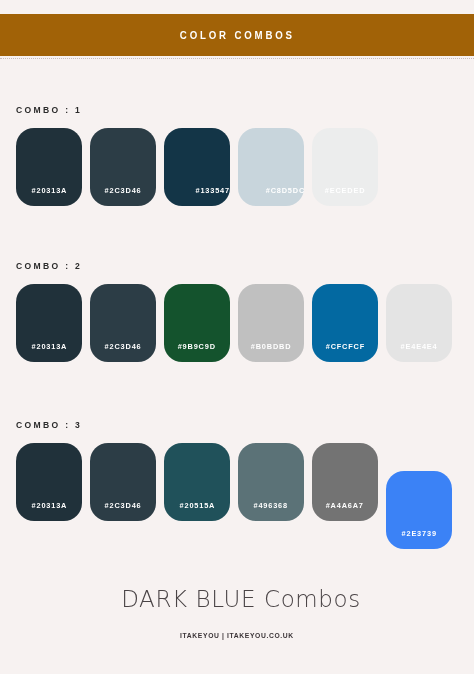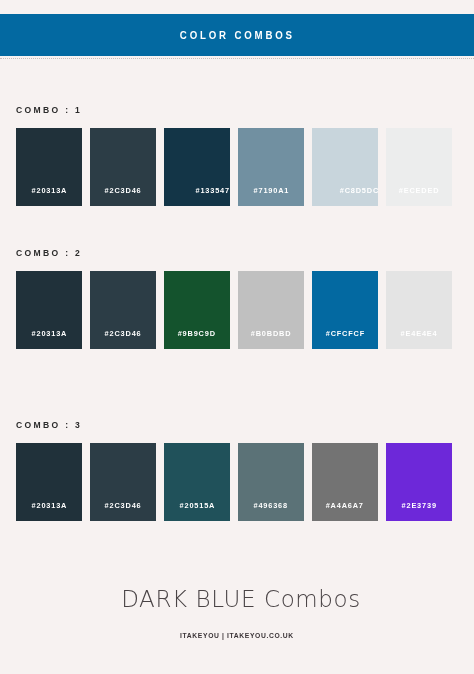--- a/index.html
+++ b/index.html
@@ -44,21 +44,21 @@
     border-top: 1px dotted #c9bdbb;
   }
 
   
   .combo-section {
     position: absolute;
     left: 16px;
     width: 442px;
   }
   #combo-0 { top: 104px; }
-  #combo-1 { top: 247px; }
+  #combo-1 { top: 260px; }
   #combo-2 { top: 419px; }
 
   .combo-label {
     font-size: 9.5px;
     font-weight: bold;
     color: #2b2b2b;
     letter-spacing: 2.6px;
     font-family: "Liberation Sans Narrow", "Liberation Sans", sans-serif;
     transform: scaleX(0.9);
     transform-origin: left center;
@@ -71,20 +71,21 @@
     gap: 8px;
   }
   .swatch {
     width: 66px;
     height: 78px;
     position: relative;
     display: flex;
     align-items: flex-end;
     justify-content: center;
     box-sizing: border-box;
+    border-radius: 18px;
   }
   .swatch-code {
     color: #ffffff;
     font-size: 8px;
     font-weight: bold;
     letter-spacing: 0.9px;
     font-family: "Liberation Sans Narrow", "Liberation Sans", sans-serif;
     transform: scaleX(0.92);
     margin-bottom: 11px;
     white-space: nowrap;
@@ -113,40 +114,37 @@
     font-weight: bold;
     color: #3a3336;
     letter-spacing: 0.7px;
     font-family: "Liberation Sans Narrow", "Liberation Sans", sans-serif;
     transform: scaleX(0.9);
   }
 </style>
 </head>
 <body style="background: rgb(247, 242, 241);">
 
-<div class="header-bar" style="background: #0369a1;">
+<div class="header-bar" style="background: #a16207;">
   <div class="header-title" style="color: rgb(255, 255, 255);">COLOR COMBOS</div>
 </div>
 <div class="header-rule"></div>
 
 <div class="combo-section" id="combo-0">
   <div class="combo-label">COMBO : 1</div>
   <div class="swatch-row">
     <div class="swatch" style="background: rgb(32, 49, 58);">
         <span class="swatch-code" style="color: rgb(255, 255, 255);">#20313A</span>
       </div>
     <div class="swatch" style="background: rgb(44, 61, 70);">
         <span class="swatch-code" style="color: rgb(255, 255, 255);">#2C3D46</span>
       </div>
     <div class="swatch" style="background: rgb(19, 53, 71); padding-left: 32px;">
         <span class="swatch-code" style="color: rgb(255, 255, 255);">#133547</span>
       </div>
-    <div class="swatch" style="background: rgb(113, 144, 161);">
-        <span class="swatch-code" style="color: rgb(255, 255, 255);">#7190A1</span>
-      </div>
     <div class="swatch" style="background: rgb(200, 213, 220); padding-left: 28px;">
         <span class="swatch-code" style="color: rgb(255, 255, 255);">#C8D5DC</span>
       </div>
     <div class="swatch" style="background: rgb(236, 237, 237);">
         <span class="swatch-code" style="color: rgb(255, 255, 255);">#ECEDED</span>
       </div>
   </div>
 </div>
 
 <div class="combo-section" id="combo-1">
@@ -184,21 +182,21 @@
       </div>
     <div class="swatch" style="background: rgb(32, 81, 90);">
         <span class="swatch-code" style="color: rgb(255, 255, 255);">#20515A</span>
       </div>
     <div class="swatch" style="background: rgb(91, 114, 119);">
         <span class="swatch-code" style="color: rgb(255, 255, 255);">#496368</span>
       </div>
     <div class="swatch" style="background: #737373;">
         <span class="swatch-code" style="color: rgb(255, 255, 255);">#A4A6A7</span>
       </div>
-    <div class="swatch" style="background: #6d28d9;">
+    <div class="swatch" style="background: #3b82f6; margin-top: 28px;">
         <span class="swatch-code" style="color: rgb(255, 255, 255);">#2E3739</span>
       </div>
   </div>
 </div>
 
 <div class="footer">
   <div class="footer-title">DARK BLUE Combos</div>
   <div class="footer-credit">ITAKEYOU | ITAKEYOU.CO.UK</div>
 </div>
 

